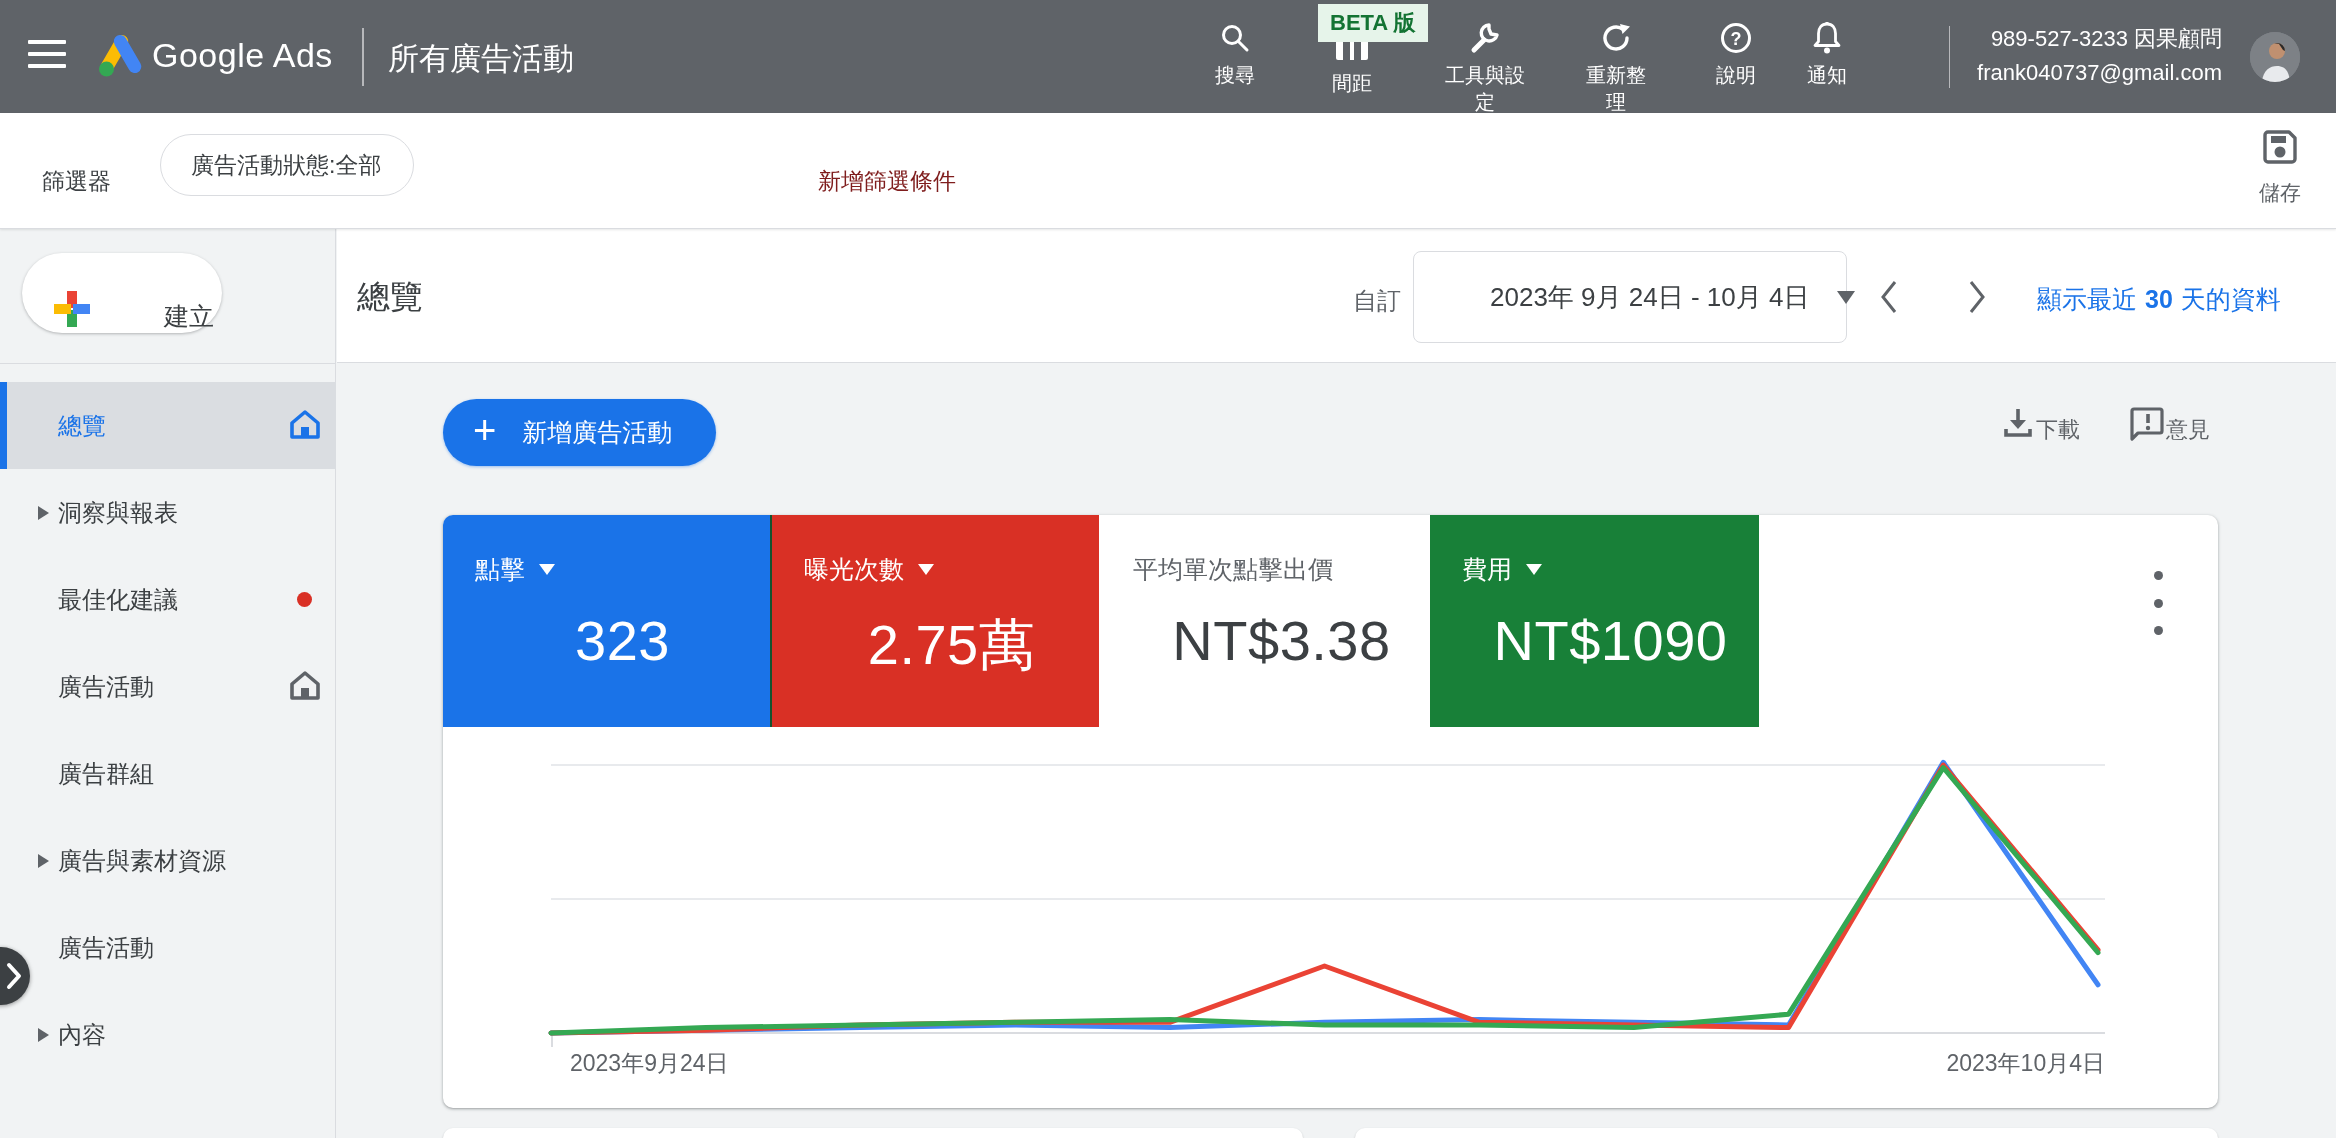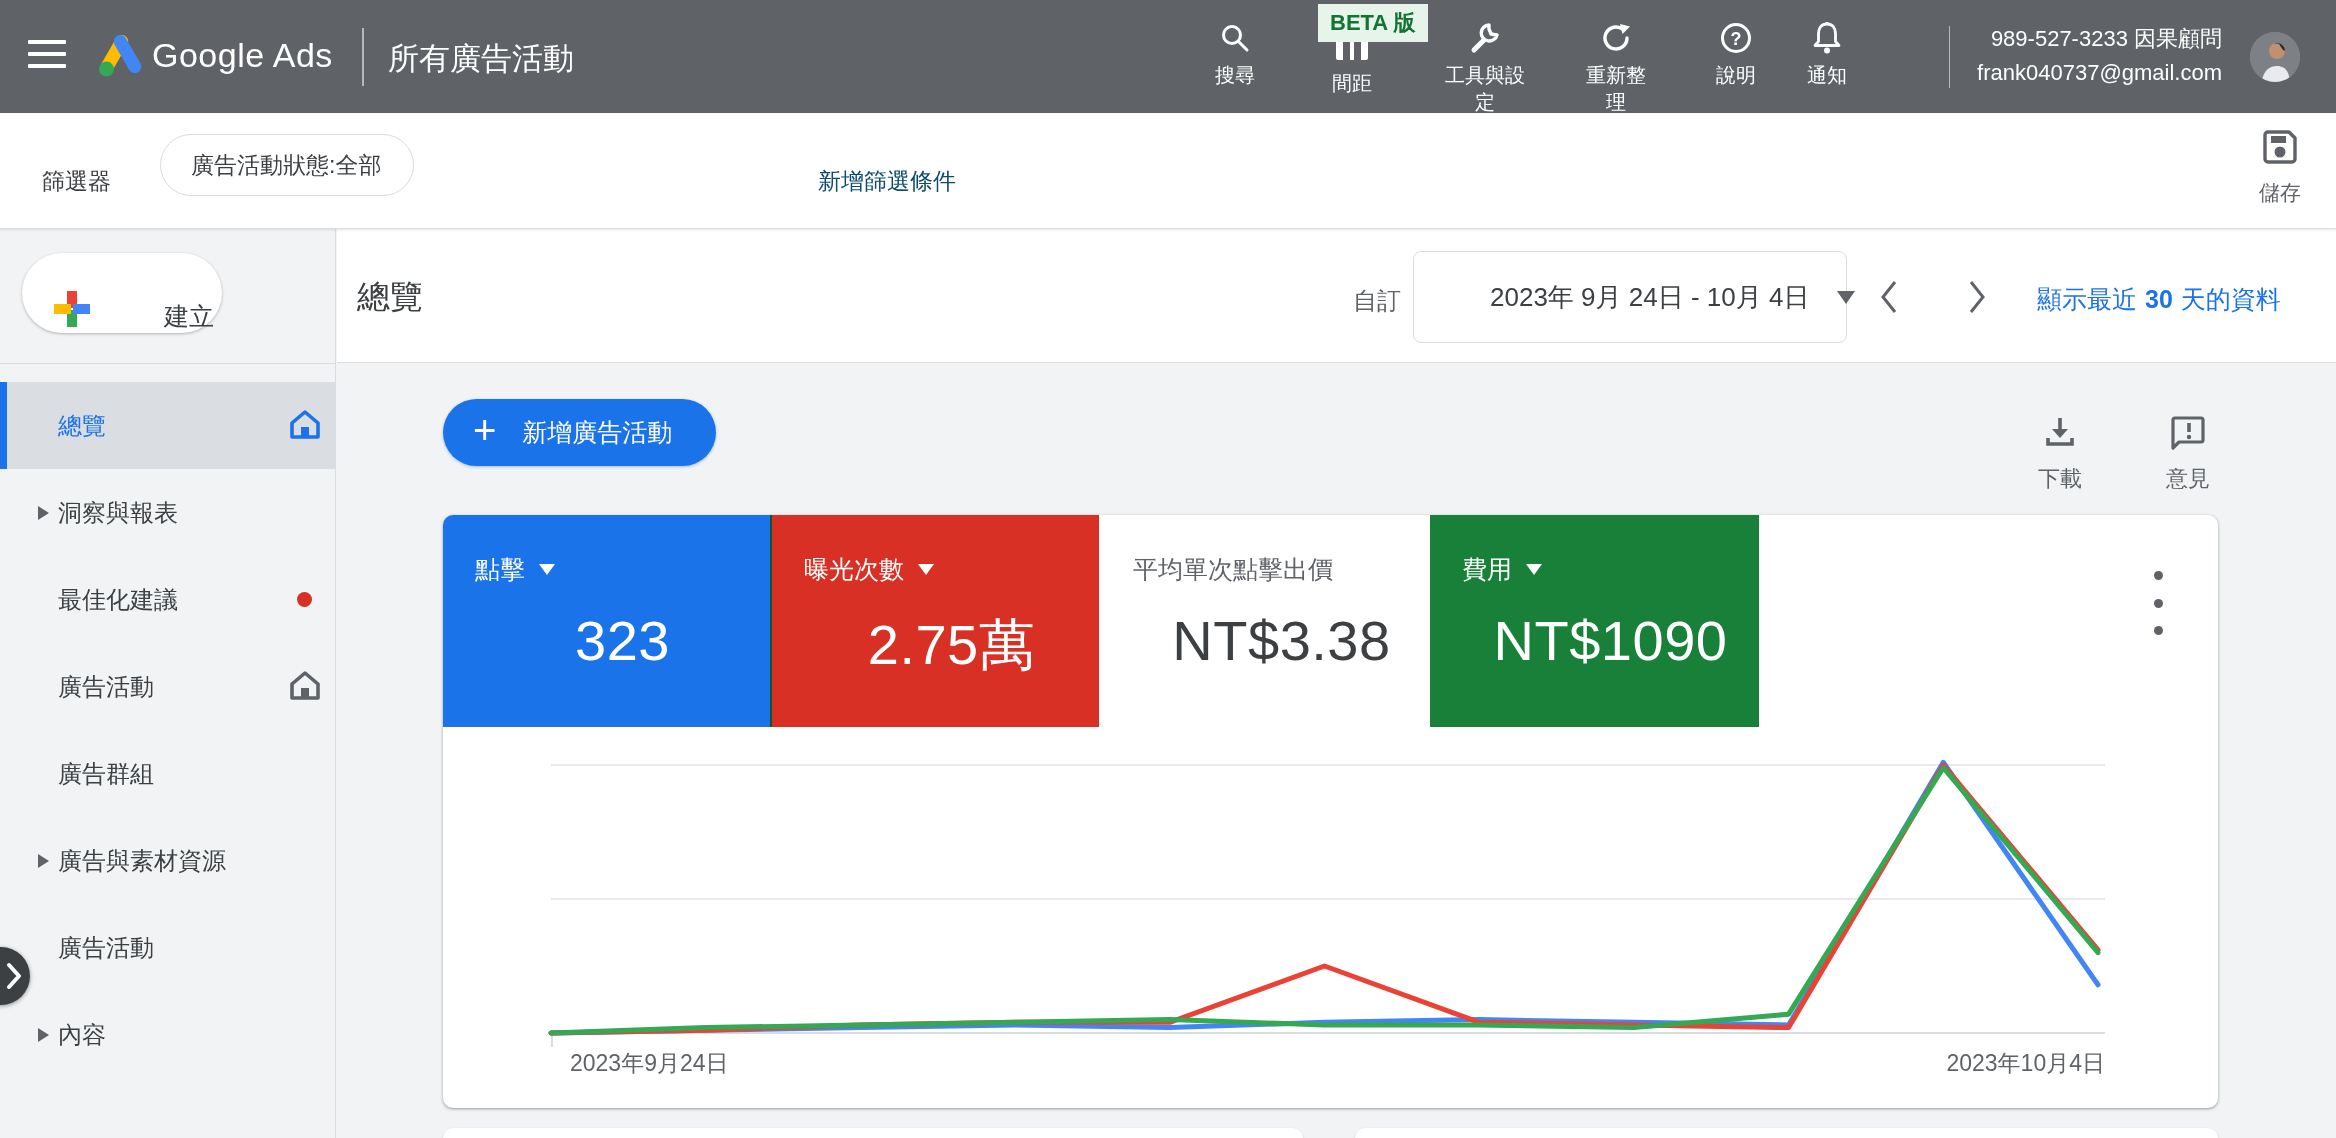--- a/index.html
+++ b/index.html
@@ -21,21 +21,21 @@
   .tb-item .ico { height:36px; display:flex; align-items:center; justify-content:center; }
   .tb-item .lbl { margin-top:6px; font-size:20px; line-height:27px; text-align:center; }
   .beta-badge { position:absolute; left:1318px; top:4px; padding:4px 12px; background:#e6f4ea; color:#137333; font-size:22px; font-weight:bold; border-radius:0; white-space:nowrap; z-index:3; }
   .acct-divider { position:absolute; left:1949px; top:26px; width:1px; height:62px; background:rgba(255,255,255,.55); }
   .acct { position:absolute; left:1960px; top:22px; width:262px; text-align:right; font-size:22px; line-height:34px; white-space:nowrap; }
   .avatar { position:absolute; left:2250px; top:32px; width:50px; height:50px; border-radius:50%; overflow:hidden; background:#80868b; cursor:pointer; }
   
   .filterbar { position:absolute; left:0; top:113px; width:2336px; height:116px; background:#fff; border-bottom:1px solid #dadce0; box-shadow:0 1px 2px rgba(60,64,67,.12); z-index:2; }
   .filter-label { position:absolute; left:42px; top:53px; font-size:23px; color:#3c4043; }
   .chip { position:absolute; top:134px; height:62px; border:1px solid #dadce0; border-radius:31px; background:#fff; display:flex; align-items:center; padding:0 30px; font-size:23px; color:#3c4043; cursor:pointer; z-index:3; }
-  .addfilter { position:absolute; left:818px; top:166px; font-size:23px; color:#0c4a6e; cursor:pointer; z-index:3; }
+  .addfilter { position:absolute; left:818px; top:166px; font-size:23px; color:#7f1d1d; cursor:pointer; z-index:3; }
   .saveblock { position:absolute; left:2240px; top:127px; width:80px; display:flex; flex-direction:column; align-items:center; cursor:pointer; z-index:3; }
   .saveblock .lbl { margin-top:8px; font-size:21px; color:#5f6368; }
   
   .sidebar { position:absolute; left:0; top:229px; width:336px; height:909px; background:#f1f3f4; border-right:1px solid #dadce0; }
   .create-btn { position:absolute; left:22px; top:24px; width:200px; height:80px; background:#fff; border-radius:40px; box-shadow:0 1px 3px rgba(60,64,67,.35); display:flex; align-items:flex-end; cursor:pointer;gap:44px; }
   .create-btn .lbl { margin-left:28px; font-size:25px; color:#3c4043; }
   .side-divider { position:absolute; left:0; top:134px; width:336px; height:1px; background:#dadce0; }
   .nav { position:absolute; left:0; top:153px; width:336px; }
   .nav-item { position:relative; width:336px; height:87px; display:flex; align-items:center; cursor:pointer; }
   .nav-item .lbl { position:absolute; left:58px; font-size:24px; color:#3c4043; white-space:nowrap; }
@@ -55,21 +55,21 @@
   .date-box .txt { margin-left:36px; font-size:26px; color:#3c4043; white-space:nowrap; }
   .caret-down { width:0; height:0; border-top:13px solid #5f6368; border-left:9px solid transparent; border-right:9px solid transparent; margin-left:28px; }
   .range-nav { position:absolute; top:40px; width:40px; height:56px; display:flex; align-items:center; justify-content:center; cursor:pointer; }
   .show-link { position:absolute; left:1700px; top:54px; font-size:25px; color:#1a73e8; cursor:pointer; white-space:nowrap; }
   .show-link b { font-weight:bold; margin:0 8px; }
   
   .content { position:absolute; left:337px; top:363px; width:1999px; height:775px; background:#f1f3f4; }
   .new-campaign { position:absolute; left:106px; top:36px; height:67px; padding:0 44px 0 30px; background:#1a73e8; border-radius:34px; color:#fff; display:flex; align-items:center; box-shadow:0 1px 3px rgba(26,115,232,.4); cursor:pointer; }
   .new-campaign .plus { font-size:40px; font-weight:300; margin-right:26px; line-height:1; padding-bottom:6px;}
   .new-campaign .lbl { font-size:25px; }
-  .mini-action { position:absolute; top:51px; width:120px; display:flex; flex-direction:column; align-items:center; cursor:pointer; }
+  .mini-action { position:absolute; top:42px; width:120px; display:flex; flex-direction:row; align-items:center; cursor:pointer; }
   .mini-action .lbl { margin-top:10px; font-size:22px; color:#5f6368; }
   .bigcard { position:absolute; left:106px; top:152px; width:1775px; height:593px; background:#fff; border-radius:10px; box-shadow:0 1px 2px rgba(60,64,67,.3),0 1px 3px 1px rgba(60,64,67,.15); }
   .tiles { position:absolute; left:0; top:0; height:212px; display:flex; }
   .tile { width:329px; height:212px; padding:38px 0 0 32px; position:relative; cursor:pointer; }
   .tile.c0 { background:#1a73e8; color:#fff; border-radius:10px 0 0 0; border-right:2px solid #14532d; }
   .tile.c1 { background:#d93025; color:#fff; border-right:2px solid #fff; }
   .tile.c2 { background:#fff; }
   .tile.c3 { background:#188038; color:#fff; }
   .tile .tlabel { font-size:25px; display:flex; align-items:center; }
   .tile .tlabel .caret { width:0; height:0; border-top:11px solid currentColor; border-left:8px solid transparent; border-right:8px solid transparent; margin-left:14px; }

